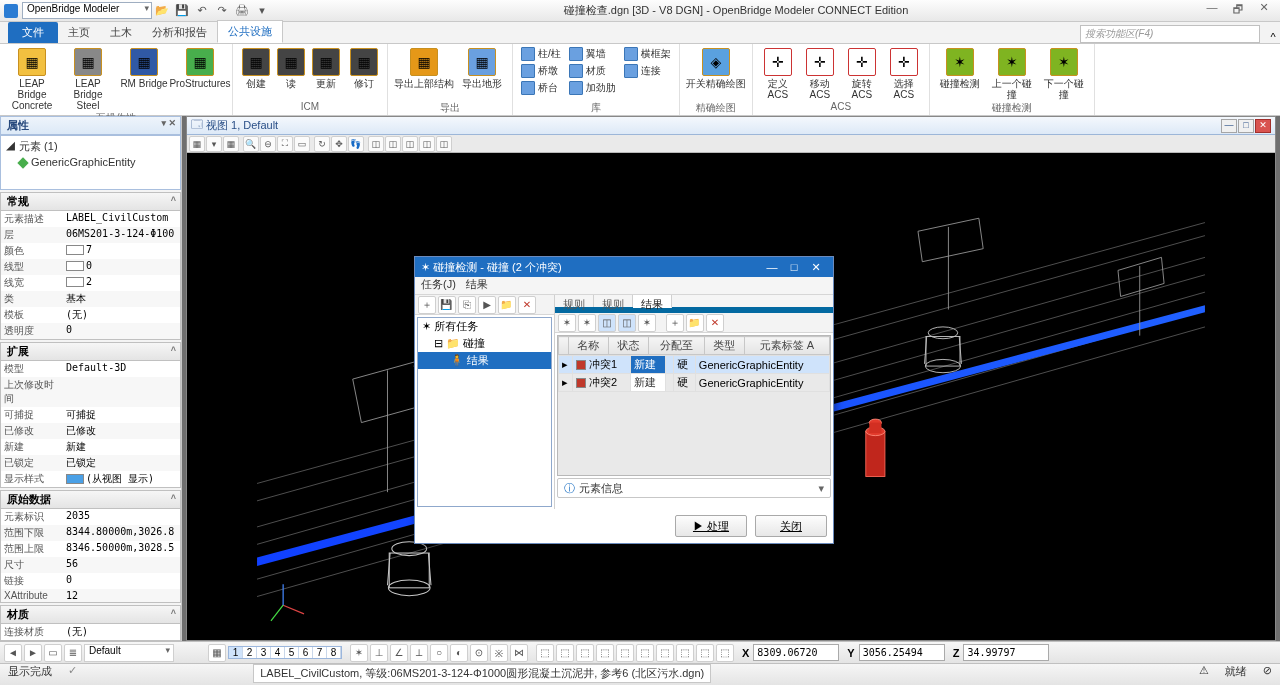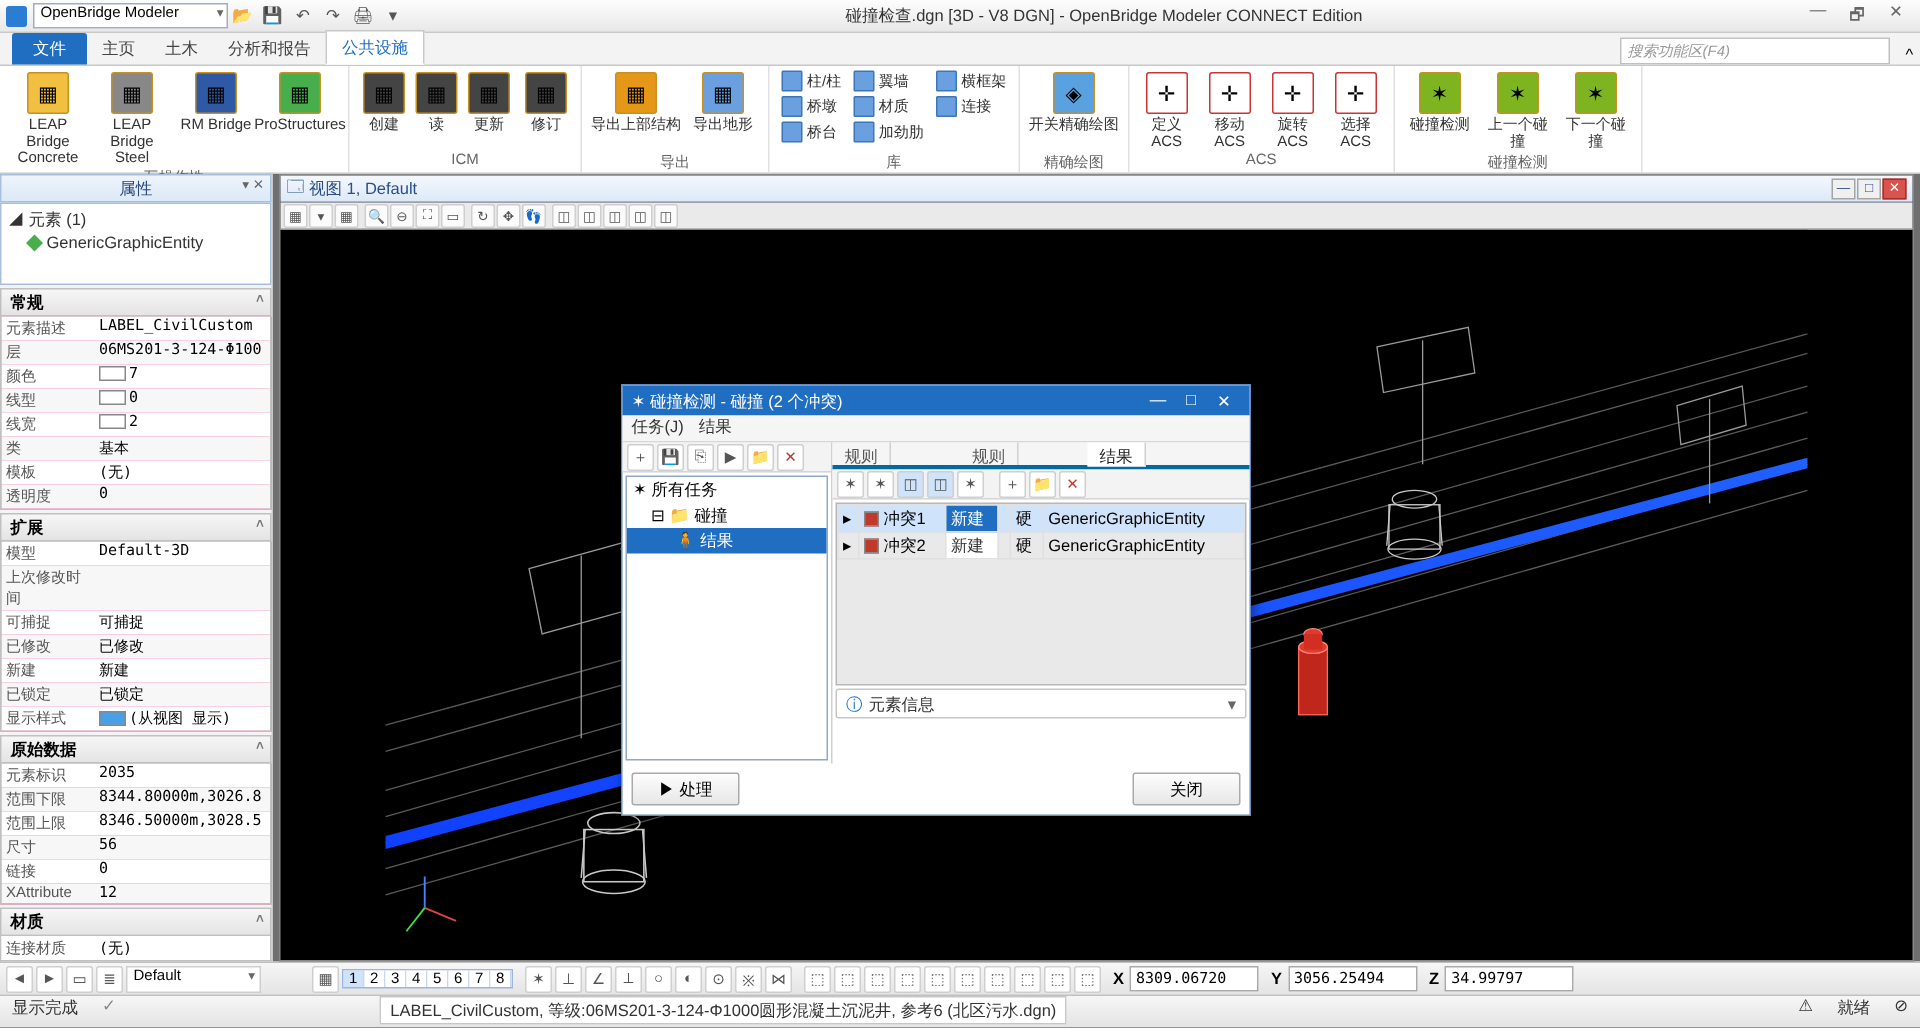--- a/index.html
+++ b/index.html
@@ -31,21 +31,21 @@
 .rb-big { display:flex; flex-direction:column; align-items:center; width:52px; padding-top:2px; cursor:pointer;}
 .rb-big .ico { width:28px; height:28px; background:#f2c040; border:1px solid #c89020; border-radius:2px; display:flex; align-items:center; justify-content:center; font-size:14px;}
 .rb-big .lbl { font-size:10px; color:#333; text-align:center; line-height:11px; margin-top:2px;}
 .rb-small-col { display:flex; flex-direction:column; gap:1px; }
 .rb-small { display:flex; align-items:center; gap:3px; padding:1px 2px; cursor:pointer; }
 .rb-small .ico { width:14px; height:14px; background:#6aa0e0; border:1px solid #3b76b7; border-radius:1px;}
 .rb-small .lbl { font-size:10px; color:#333; white-space:nowrap;}
 
 
 .left-panel { position:absolute; left:0; top:116px; width:182px; bottom:44px; background:#f4f4f4; border-right:1px solid #c8c8c8; display:flex; flex-direction:column; }
-.panel-head { background:linear-gradient(#eef4fb,#dce9f7); border:1px solid #a9bfde; color:#26487c; font-weight:normal; font-size:11px; padding:1px 6px; position:relative;text-align:center;}
+.panel-head { background:linear-gradient(#eef4fb,#dce9f7); border:1px solid #a9bfde; color:#26487c; font-weight:bold; font-size:11px; padding:1px 6px; position:relative;}
 .panel-head .close { position:absolute; right:4px; top:1px; color:#666; font-size:9px;}
 .tree-box { border:1px solid #a9bfde; background:#fff; height:140px; overflow:auto; font-size:11px; padding:2px 4px;}
 .tree-box .ln { padding:1px 0; color:#333;}
 .tree-box .ln .dot { display:inline-block; width:8px; height:8px; background:#48ae4c; transform:rotate(45deg); margin-right:4px; vertical-align:middle;}
 .prop-section { margin-top:2px; }
 .prop-section .shead { background:linear-gradient(#f6f6f6,#e4e4e4); border:1px solid #c0c0c0; padding:1px 6px; font-weight:bold; font-size:11px; position:relative;}
 .prop-section .shead .chev { position:absolute; right:4px; font-size:9px; color:#777;}
 .prop-grid { border:1px solid #c0c0c0; border-top:none; background:#ec4899; }
 .prop-row { display:flex; font-size:10px; }
 .prop-row:nth-child(odd){ background:#fff;} .prop-row:nth-child(even){background:#f7f7f7;}
@@ -75,35 +75,35 @@
 .dlg-menu { height:18px; background:#f5f5f5; border-bottom:1px solid #d6d6d6; display:flex; gap:10px; padding:0 6px; font-size:11px; color:#333;}
 .dlg-body { display:flex; }
 .dlg-left { width:140px; border-right:1px solid #d0d0d0; }
 .dlg-left .toolbar, .dlg-right .toolbar { height:20px; background:#f3f3f3; border-bottom:1px solid #d6d6d6; display:flex; align-items:center; gap:2px; padding:0 3px;}
 .tbtn { width:18px; height:18px; background:#fff; border:1px solid #cfcfcf; border-radius:2px; display:flex; align-items:center; justify-content:center; font-size:10px; color:#555;}
 .tbtn.red{ color:#c0392b;}
 .tree2 { height:190px; border:1px solid #8fa8cc; margin:2px; background:#fff; font-size:11px;}
 .tree2 .node { padding:1px 4px; }
 .tree2 .node.sel { background:#1f6ec1; color:#fff;}
 .dlg-right { flex:1; }
-.rtabs { height:18px; background:#f5f5f5; display:flex; border-bottom:3px solid #0369a1;gap:46px;}
+.rtabs { height:18px; background:#f5f5f5; display:flex; border-bottom:6px solid #0369a1;}
 .rtabs .t { padding:2px 8px; font-size:11px; color:#555; border-right:1px solid #d0d0d0;}
 .rtabs .t.active { background:#fff; color:#222; border-bottom:1px solid #fff; margin-bottom:-1px;}
 .grid { border:1px solid #b8b8b8; margin:2px; }
 .grid table { width:100%; border-collapse:collapse; font-size:10px;}
 .grid th { background:linear-gradient(#f5f5f5,#e4e4e4); border:1px solid #c7c7c7; padding:1px 3px; font-weight:normal; color:#444;}
 .grid td { border:1px solid #e0e0e0; padding:1px 3px; }
 .grid tr.sel td { background:#cfe3fb; }
 .grid .sq { display:inline-block; width:10px; height:10px; border:1px solid #888; vertical-align:middle;}
 .grid .sq.r{ background:#c0392b;}
 .grid-scroll { height:120px; overflow:auto; background:#e9e9e9;}
 .info-bar { border:1px solid #c7c7c7; margin:2px; height:20px; border-radius:2px; display:flex; align-items:center; padding:0 6px; font-size:11px; color:#333; position:relative;}
 .info-bar .ico{ color:#1b6fc2; margin-right:4px;}
 .info-bar .drop{ position:absolute; right:6px; color:#666;}
-.dlg-buttons { display:flex; justify-content:space-between; gap:8px; padding:6px;}
+.dlg-buttons { display:flex; justify-content:flex-end; gap:8px; padding:6px;text-decoration:underline;}
 .dlg-buttons button { min-width:72px; height:22px; border:1px solid #a9a9a9; background:linear-gradient(#fdfdfd,#e7e7e7); border-radius:2px; font-size:11px; cursor:pointer;}
 
 
 .bottom-toolbar { position:absolute; left:0; right:0; bottom:22px; height:22px; background:linear-gradient(#f6f6f6,#e4e4e4); border-top:1px solid #c0c0c0; display:flex; align-items:center; padding:0 4px; gap:2px;}
 .bottom-toolbar .btn { width:18px; height:18px; border:1px solid #cfcfcf; background:#fff; border-radius:2px; display:flex; align-items:center; justify-content:center; font-size:10px; color:#555;}
 .bottom-toolbar .sel { height:18px; border:1px solid #cfcfcf; background:#fff; min-width:90px; font-size:10px; padding:0 14px 0 4px; position:relative;} 
 .bottom-toolbar .sel::after{content:"▾"; position:absolute; right:3px; top:0; font-size:9px; color:#666;}
 .bottom-toolbar .viewnums { display:flex; border:1px solid #9bb6dc;}
 .bottom-toolbar .viewnums span{ width:14px; text-align:center; border-right:1px solid #c9d7ea; font-size:10px; background:#fff;}
 .bottom-toolbar .viewnums span.active{ background:#cfe3fb;}
@@ -552,20 +552,32 @@
           <div class="tbtn">✶</div>
           <div class="tbtn" style="background:#cfe3fb">◫</div>
           <div class="tbtn" style="background:#cfe3fb">◫</div>
           <div class="tbtn">✶</div>
           <div style="width:6px"></div>
           <div class="tbtn">＋</div>
           <div class="tbtn">📁</div>
           <div class="tbtn red">✕</div>
         </div>
         <div class="grid">
+          <table>
+            <thead>
+                <tr id="grid-head">
+                  <th></th>
+                  <th>名称</th>
+                  <th>状态</th>
+                  <th>分配至</th>
+                  <th>类型</th>
+                  <th>元素标签 A</th>
+                </tr>
+              </thead>
+          </table>
           <div class="grid-scroll">
               <table>
                 <tbody id="grid-body">
                   <tr class="sel">
                     <td style="width:14px">▸</td>
                     <td><span class="sq r"></span> 冲突1</td>
                     <td style="background:#1f6ec1;color:#fff">新建</td>
                     <td></td>
                     <td>硬</td>
                     <td>GenericGraphicEntity</td>

